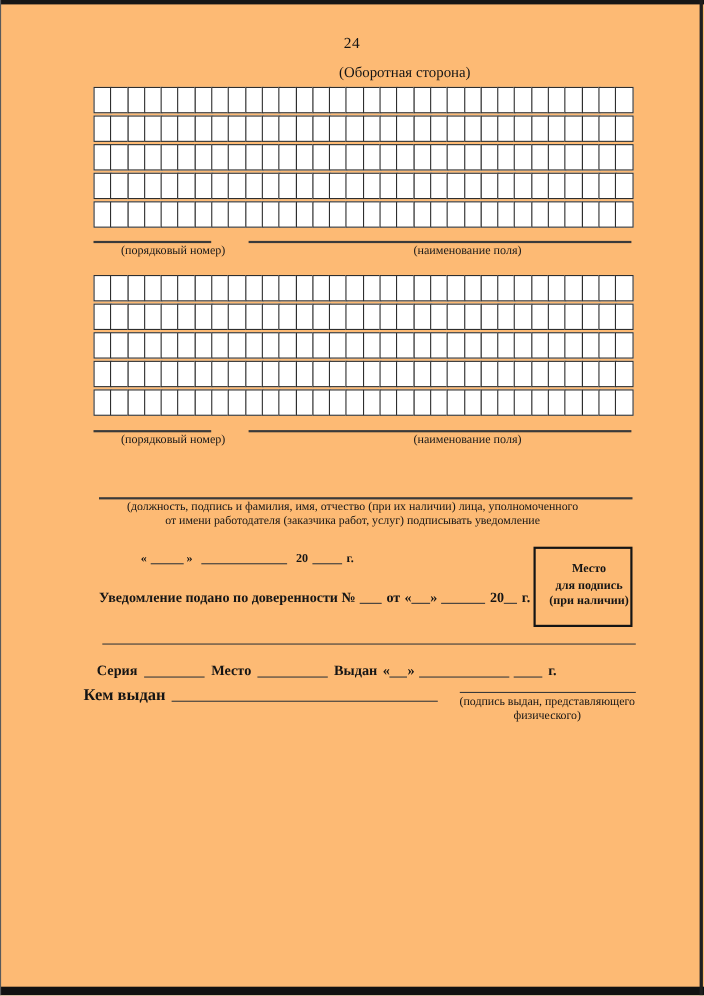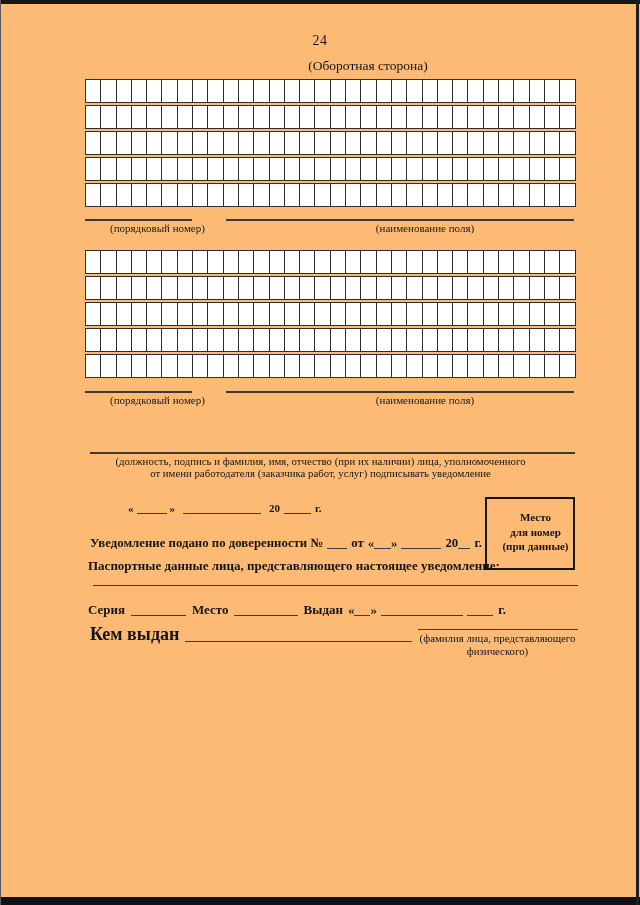--- a/index.html
+++ b/index.html
@@ -420,61 +420,60 @@
     <div>(должность, подпись и фамилия, имя, отчество (при их наличии) лица, уполномоченного</div>
     <div>от имени работодателя (заказчика работ, услуг) подписывать уведомление</div>
   </div>
 
   <div class="abs bold-line" style="left:96px;top:502px;font-size:11px;margin-left:32px;">
     <span>«</span><span class="blank" style="width:30px;margin:0 3px;"></span><span>»</span><span class="blank" style="width:78px;margin:0 8px;"></span><span>20</span><span class="blank" style="width:27px;margin:0 4px;"></span><span>г.</span>
   </div>
 
   <div class="abs stamp-box">
     <div>Место</div>
-    <div>для номер</div>
-    <div>(при данные)</div>
+    <div>для подпись</div>
+    <div>(при наличии)</div>
   </div>
 
   <div class="abs bold-line flexline" style="left:90px;top:536px;width:392px;">
     <span>Уведомление подано по доверенности №</span>
     <span class="blank gap-s" style="flex:1;min-width:20px;"></span>
     <span>от</span>
     <span style="margin-left:4px;">«</span>
     <span class="blank" style="width:18px;"></span>
     <span>»</span>
     <span class="blank gap-s" style="flex:1.8;min-width:40px;"></span>
     <span>20</span>
     <span class="blank" style="width:13px;"></span>
     <span style="margin-left:4px;">г.</span>
   </div>
 
-  <div class="abs bold-line" style="left:88px;top:558px;font-size:13px;">Паспортные данные лица, представляющего настоящее уведомление:</div>
 
   <div class="abs bold-line flexline" style="left:88px;top:580px;right:62px;font-size:13px;">
     <span class="blank" style="flex:1;margin-left:5px;"></span>
   </div>
 
   <div class="abs bold-line flexline" style="left:88px;top:602px;width:418px;font-size:13px;">
     <span>Серия</span>
     <span class="blank gap-m" style="flex:1;min-width:40px;"></span>
     <span>Место</span>
     <span class="blank gap-m" style="flex:1.15;min-width:45px;"></span>
     <span>Выдан</span>
     <span style="margin-left:5px;">«</span>
     <span class="blank" style="width:16px;"></span>
     <span>»</span>
     <span class="blank gap-s" style="flex:1.5;min-width:55px;"></span>
     <span class="blank" style="width:26px;margin-right:5px;"></span>
     <span>г.</span>
   </div>
 
-  <div class="abs bold-line flexline" style="left:90px;top:624px;width:322px;font-size:18px;">
+  <div class="abs bold-line flexline" style="left:76px;top:624px;width:322px;font-size:15px;">
     <span>Кем выдан</span>
     <span class="blank" style="flex:1;margin-left:6px;"></span>
   </div>
 
   <div class="abs thin-rule" style="left:418px;top:629px;width:160px;"></div>
   <div class="abs sig-caption center" style="left:405px;top:632px;width:185px;line-height:12.5px;">
-    <div>(фамилия лица, представляющего</div>
+    <div>(подпись выдан, представляющего</div>
     <div>физического)</div>
   </div>
 
 </div>
 
 </body></html>

